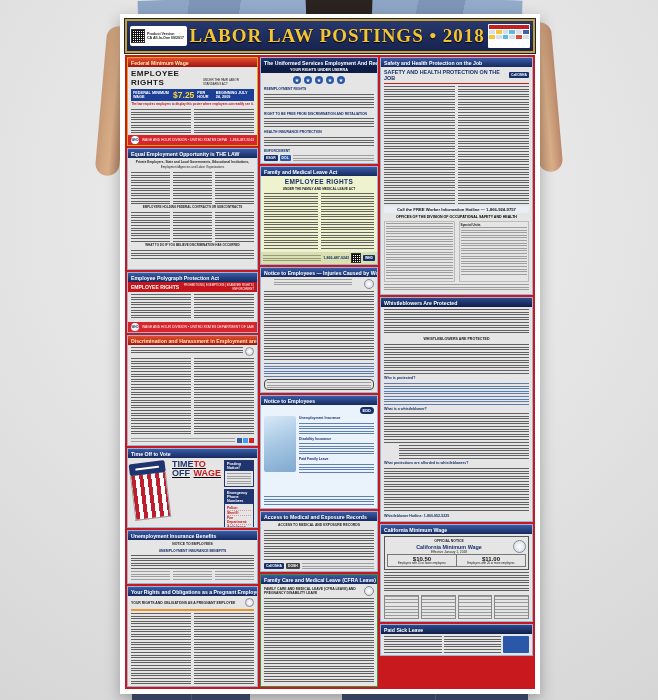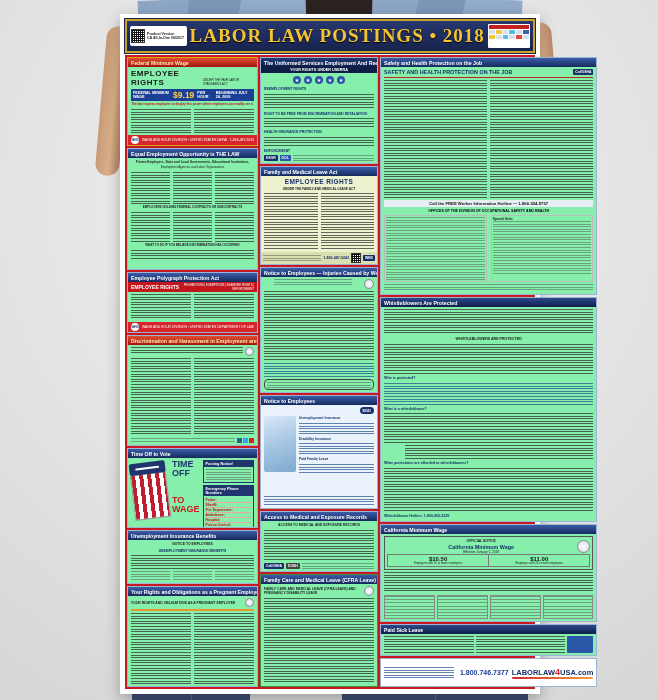--- a/index.html
+++ b/index.html
@@ -35,21 +35,21 @@
   .guidebox{width:52px;height:24px;background:#fff;border-radius:1px;padding:1px;box-sizing:border-box;}
   .guidebox .bar{height:4px;background:#c0231f;margin-bottom:1px;}
   .guidebox .cells{display:grid;grid-template-columns:repeat(6,1fr);gap:1px;}
   .guidebox .cells i{height:4px;background:#d7dfea;}
   .guidebox .cells i.y{background:#f3c93c;} .guidebox .cells i.c{background:#57bde2;} .guidebox .cells i.b{background:#3b63ad;} .guidebox .cells i.r{background:#d9493a;}
 
   .p-body{margin-top:2px;height:634px;background:#c8191f;display:flex;gap:2px;padding:2px;box-sizing:border-box;}
   .col{display:flex;flex-direction:column;gap:2px;}
   .col-l{width:131px;} .col-m{width:118px;} .col-r{flex:1;}
 
-  .card{background:#86efac;border:1px solid #9db3d6;box-sizing:border-box;display:flex;flex-direction:column;overflow:hidden;}
+  .card{background:#e5e5e5;border:1px solid #9db3d6;box-sizing:border-box;display:flex;flex-direction:column;overflow:hidden;}
   .card.gold{border-color:#d9a817;} .card.green{border-color:#3f8f3f;}
   .ch{flex:0 0 auto;font-size:5.2px;font-weight:bold;color:#fff;background:linear-gradient(#3a5ca8,#152a5e);
       padding:1.5px 3px;white-space:nowrap;overflow:hidden;line-height:1.2;}
   .ch.red{background:linear-gradient(#e0512f,#a31212);color:#ffe9a8;}
   .cb{flex:1;padding:2px 3px;display:flex;flex-direction:column;gap:2px;overflow:hidden;}
 
   
   .mt{background-image:repeating-linear-gradient(to bottom,rgba(45,45,45,.72) 0 1px,transparent 1px 2.6px);}
   .mt.blue{background-image:repeating-linear-gradient(to bottom,rgba(35,80,150,.7) 0 1px,transparent 1px 2.6px);}
   .mt.lite{background-image:repeating-linear-gradient(to bottom,rgba(70,70,70,.45) 0 1px,transparent 1px 2.6px);}
@@ -170,21 +170,21 @@
 
         <div class="card gold" style="height:89px">
           <div class="ch red">Federal Minimum Wage</div>
           <div class="cb">
             <div class="fmw-t">
               <span class="er">EMPLOYEE RIGHTS</span>
               <span class="tiny" style="font-size:3px">UNDER THE FAIR LABOR STANDARDS ACT</span>
             </div>
             <div class="fmw-bar">
               <span class="s">FEDERAL MINIMUM WAGE</span>
-              <span class="w">$9.19</span>
+              <span class="w">$7.25</span>
               <span class="s">PER HOUR</span>
               <span class="s">BEGINNING JULY 24, 2009</span>
             </div>
             <div class="tiny redtx ctr bold" style="font-size:3px">The law requires employers to display this poster where employees can readily see it.</div>
             <div class="cols" style="flex:1">
               <div class="mt"></div>
               <div class="mt"></div>
             </div>
           </div>
           <div class="redband">
@@ -255,21 +255,21 @@
           </div>
         </div>
 
         <div class="card" style="height:80px">
           <div class="ch">Time Off to Vote</div>
           <div class="cb" style="flex-direction:row;gap:3px;">
             <div class="ballot">
               <div class="lid"></div>
                 <div class="box"></div>
             </div>
-            <div style="flex:1;display:flex;flex-direction:column;gap:18px;">
+            <div style="flex:1;display:flex;gap:0;text-decoration:underline;">
               <div class="votebig1">TIME OFF</div>
               <div class="votebig2">TO WAGE</div>
               <div class="mt" style="flex:1"></div>
             </div>
             <div style="width:58px;display:flex;flex-direction:column;">
               <div class="subbox">
                 <div class="h">Posting Notice!</div>
                 <div class="b">
                     <div class="mt lite" style="height:12px"></div>
                   </div>
@@ -519,26 +519,17 @@
 
         <div class="card" style="height:32px">
           <div class="ch" style="background:linear-gradient(#2c4a8c,#0f1e49)">Paid Sick Leave</div>
           <div class="cb" style="flex-direction:row;">
             <div class="mt" style="flex:1"></div>
             <div class="mt" style="flex:1"></div>
             <div style="width:26px;background:#2a57a8;border-radius:1px;"></div>
           </div>
         </div>
 
-        <div class="pfoot" style="flex:1">
-          <div class="mt blue" style="width:70px;height:12px"></div>
-          <div style="flex:1"></div>
-          <span class="phone">1.800.746.7377</span>
-          <span class="logo4">
-            <span class="a">LABORLAW</span><span class="f">4</span><span class="c">USA.com</span>
-            <span class="swoosh" style="display:block"></span>
-          </span>
-        </div>
 
       </div>
     </div>
   </div>
 </div>
 
 </body></html>

